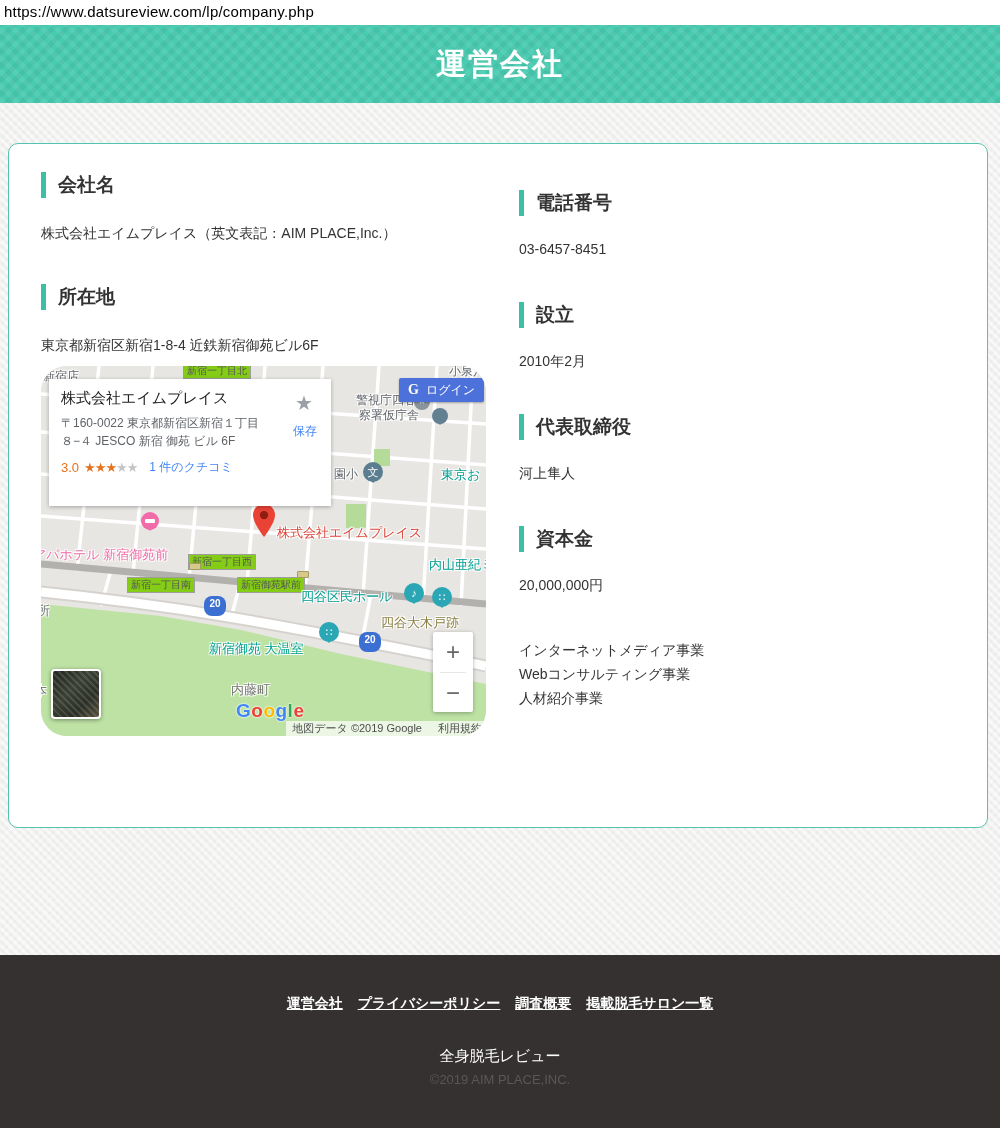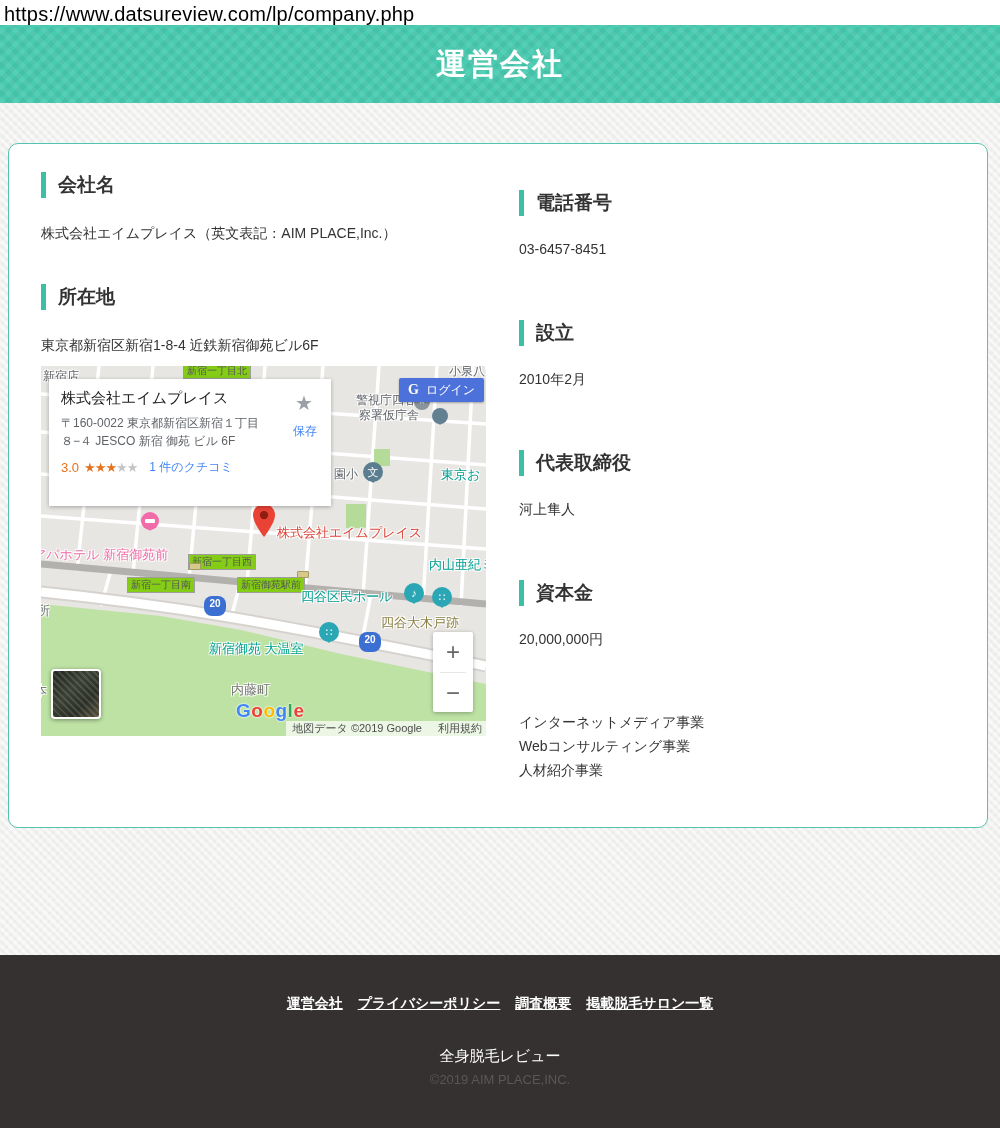--- a/index.html
+++ b/index.html
@@ -2,21 +2,21 @@
 <html><head>
 <meta charset="utf-8">
 <style>
   html,body{margin:0;padding:0;}
   body{
     width:1000px;height:1128px;position:relative;background:#ffffff;
     font-family:"Liberation Sans","DejaVu Sans",sans-serif;color:#333;
     overflow:hidden;
   }
   
-  .url-line{position:absolute;top:3px;left:4px;font-size:20px;color:#000;letter-spacing:.2px;}
+  .url-line{position:absolute;top:3px;left:4px;font-size:15px;color:#000;letter-spacing:.2px;}
   
   .site-header{
     position:absolute;top:25px;left:0;width:1000px;height:78px;
     background-color:#48cbb0;
     background-image:
       repeating-linear-gradient(45deg, rgba(255,255,255,.07) 0 5px, rgba(255,255,255,0) 5px 10px),
       repeating-linear-gradient(-45deg, rgba(0,0,0,.05) 0 5px, rgba(0,0,0,0) 5px 10px);
     display:flex;align-items:center;justify-content:center;
   }
   .site-header h1{margin:0;font-size:30px;color:#fff;font-weight:bold;letter-spacing:2px;}
@@ -34,28 +34,28 @@
     background:#fff;border:1px solid #55c3ae;border-radius:10px;box-sizing:border-box;
   }
   .col-left{position:absolute;left:32px;top:0;width:455px;}
   .col-right{position:absolute;left:510px;top:0;width:450px;}
   h2.sec{display:flex;align-items:center;margin:0;font-size:19px;color:#333;font-weight:bold;height:26px;}
   h2.sec .bar{display:inline-block;width:5px;height:26px;background:#3cbfa4;margin-right:12px;}
   .val{margin:0;font-size:14px;color:#333;line-height:18px;}
   .col-left h2.first{margin-top:28px;}
   .col-left .val{margin-top:26px;}
   .col-left h2.second{margin-top:42px;}
-  .rblock{margin-top:62px;}
+  .rblock{margin-top:44px;}
   .rblock.first{margin-top:46px;}
   .rblock .val{margin-top:24px;}
   .rblock .val.multi{line-height:24px;margin-top:22px;}
   
   .map{
     position:relative;margin-top:12px;width:445px;height:370px;background:#e8e6e2;
-    overflow:hidden;font-size:12px;
+    overflow:hidden;font-size:12px;border-radius:26px;
   }
   .map svg.canvas{position:absolute;left:0;top:0;}
   .mlabel{
     position:absolute;color:#5f6368;white-space:nowrap;
     text-shadow:1px 1px 0 #fff,-1px -1px 0 #fff,1px -1px 0 #fff,-1px 1px 0 #fff;
   }
   .mlabel.teal{color:#00a093;font-size:13px;}
   .mlabel.pink{color:#ef6ba8;font-size:13px;}
   .mlabel.red{color:#dc4437;font-size:13px;}
   .mlabel.olive{color:#8a8044;font-size:13px;}

